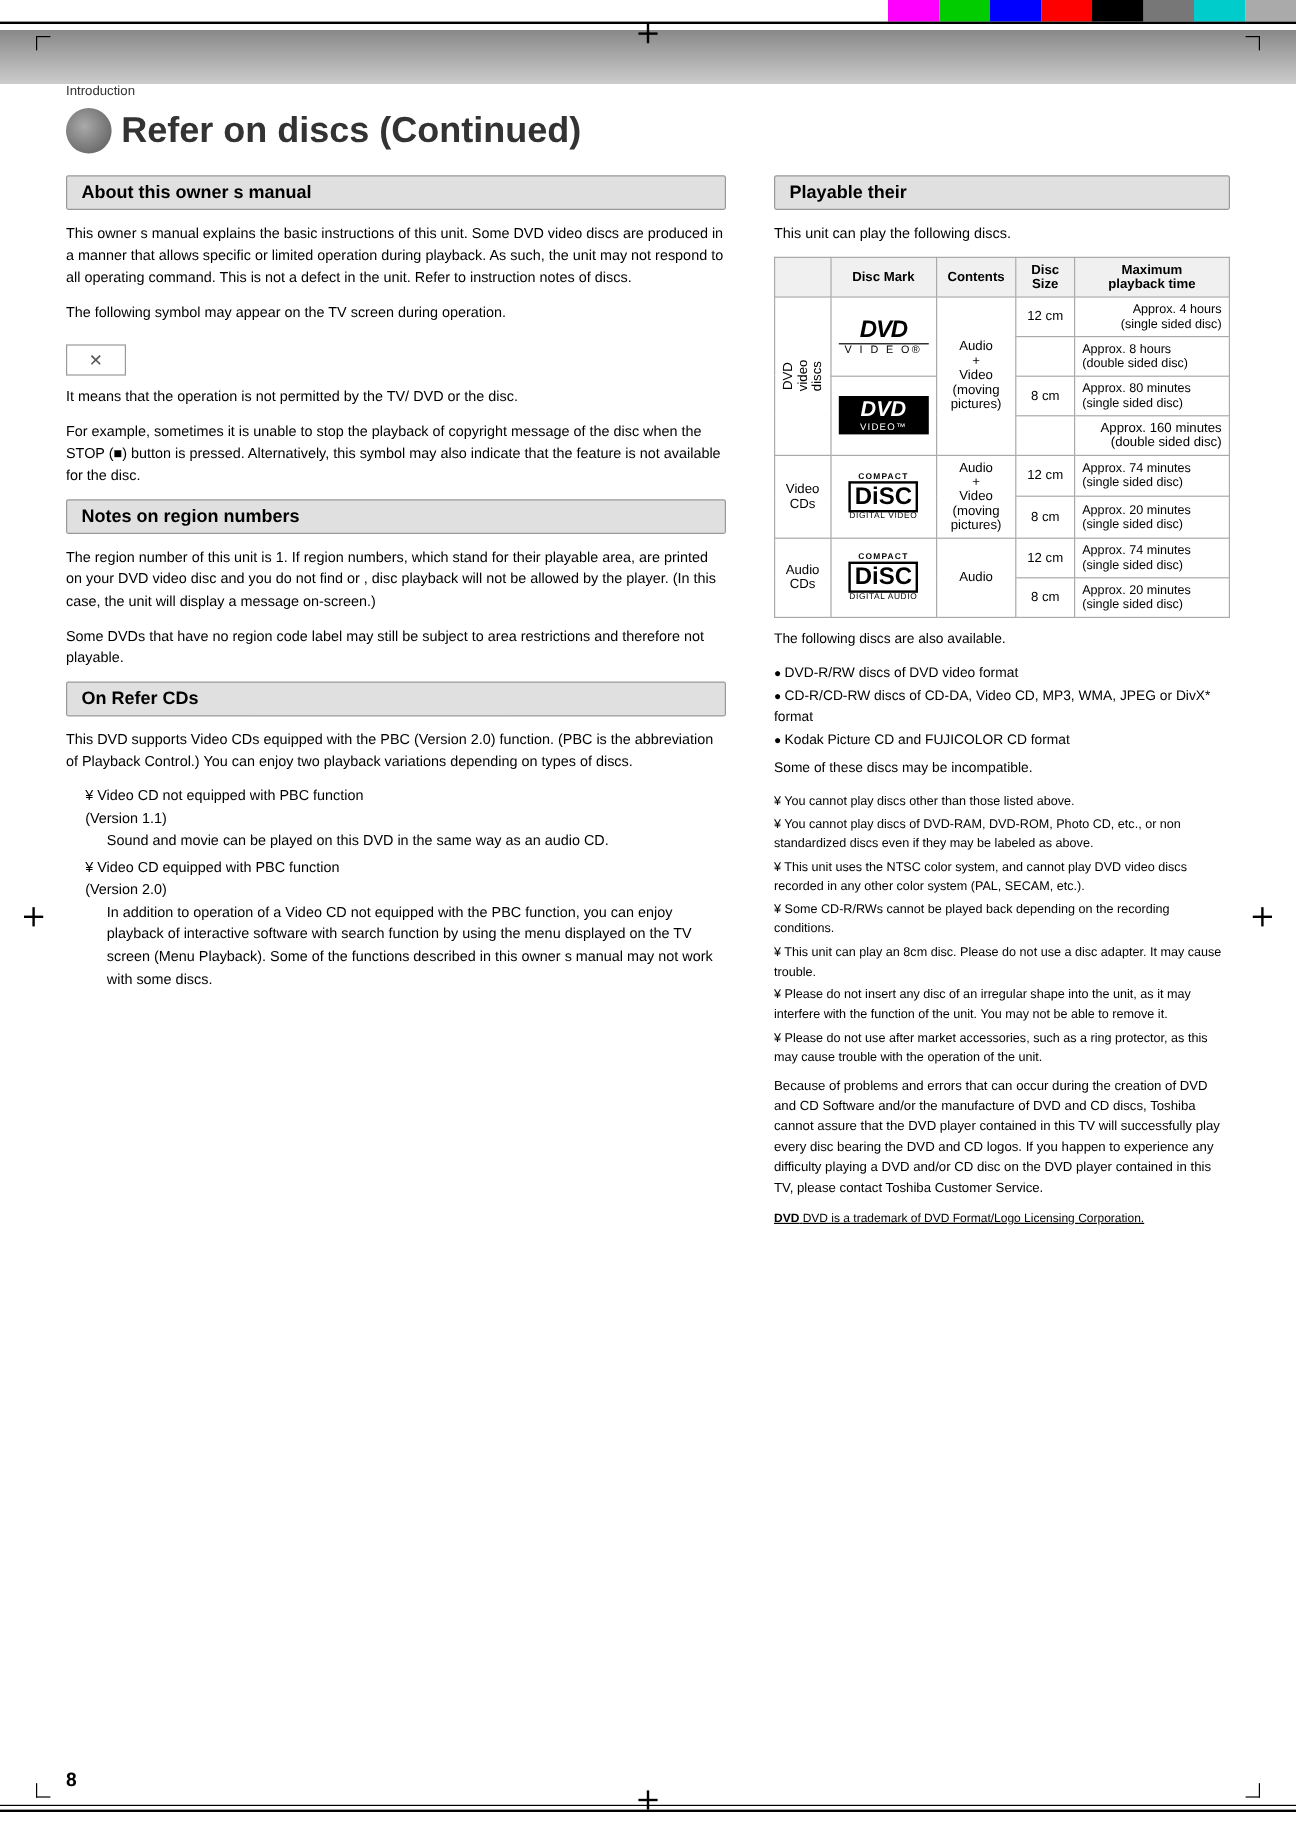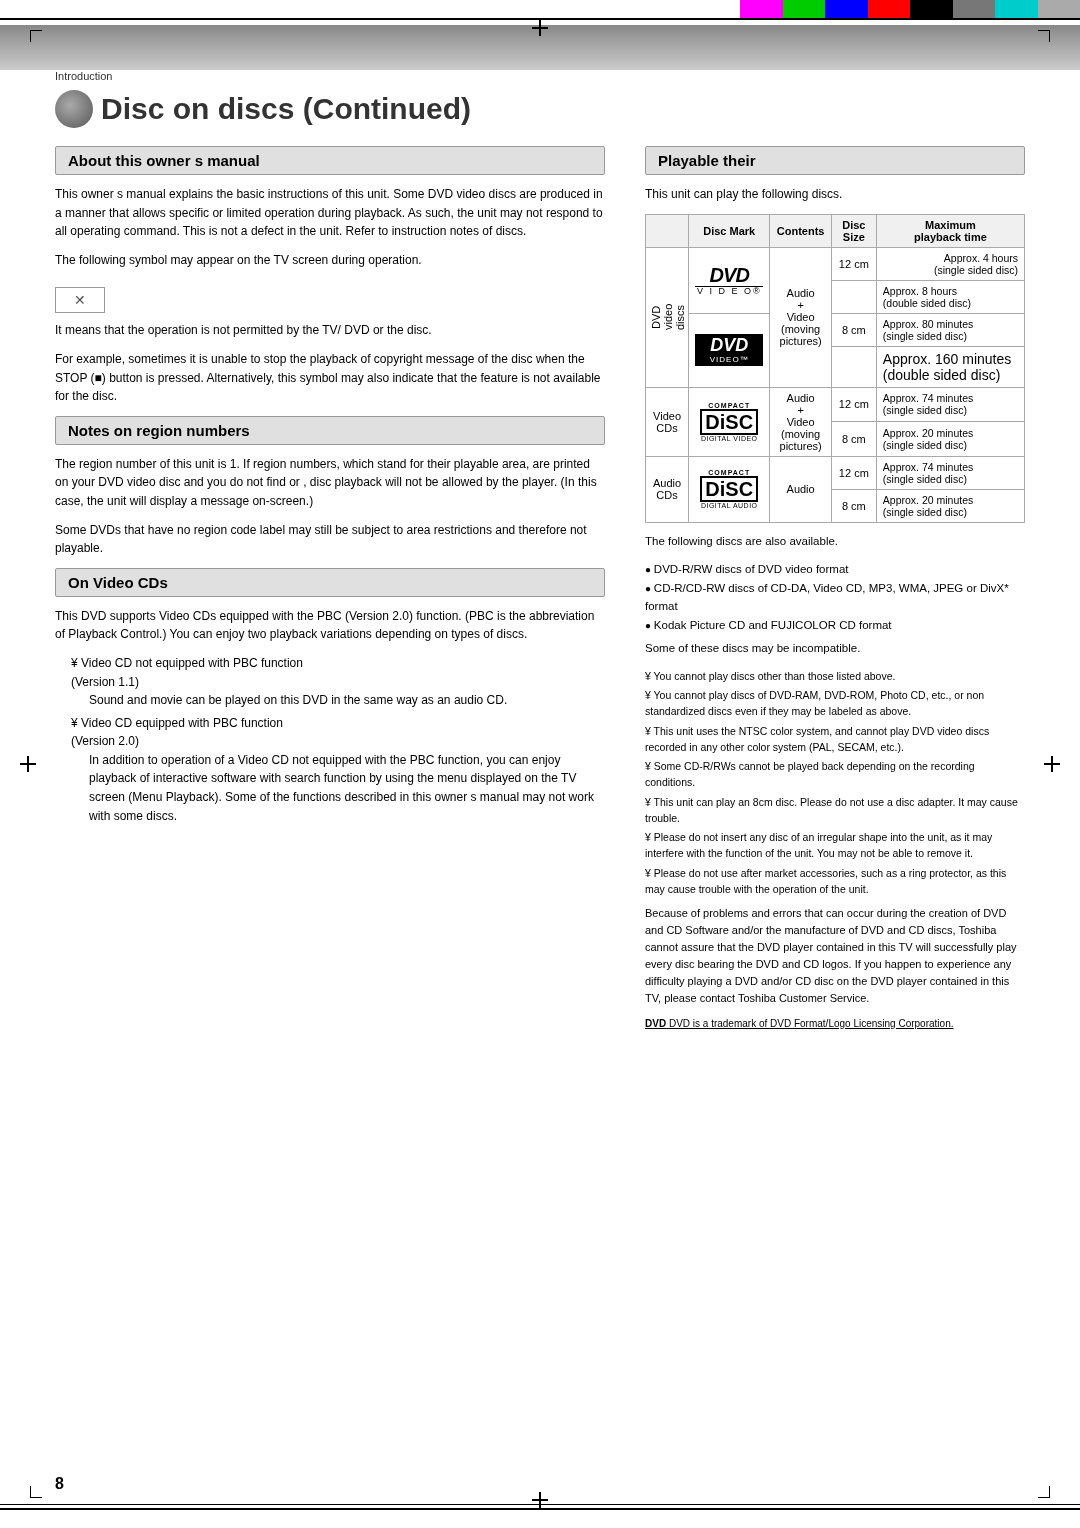--- a/index.html
+++ b/index.html
@@ -324,21 +324,21 @@
 <div class="bottom-line"></div>
 <div class="bottom-line2"></div>
 
 <div class="page-number">8</div>
 
 <div class="page-content">
   <div class="intro-label">Introduction</div>
 
   <div class="page-title">
     <span class="title-circle"></span>
-    <span>Disc on discs (Continued)</span>
+    <span>Refer on discs (Continued)</span>
   </div>
 
   <div class="two-col">
 
     <div class="left-col">
 
       
       <div class="section-heading">About this owner s manual</div>
 
       <p class="body-text">This owner s manual explains the basic instructions of this unit. Some DVD video discs are produced in a manner that allows specific or limited operation during playback. As such, the unit may not respond to all operating command. This is not a defect in the unit. Refer to instruction notes of discs.</p>
@@ -352,21 +352,21 @@
       <p class="body-text">It means that the operation is not permitted by the TV/ DVD or the disc.</p>
       <p class="body-text">For example, sometimes it is unable to stop the playback of copyright message of the disc when the STOP (■) button is pressed. Alternatively, this symbol may also indicate that the feature is not available for the disc.</p>
 
       
       <div class="section-heading">Notes on region numbers</div>
 
       <p class="body-text">The region number of this unit is 1. If region numbers, which stand for their playable area, are printed on your DVD video disc and you do not find  or  , disc playback will not be allowed by the player. (In this case, the unit will display a message on-screen.)</p>
       <p class="body-text">Some DVDs that have no region code label may still be subject to area restrictions and therefore not playable.</p>
 
       
-      <div class="section-heading">On Video CDs</div>
+      <div class="section-heading">On Refer CDs</div>
 
       <p class="body-text">This DVD supports Video CDs equipped with the PBC (Version 2.0) function. (PBC is the abbreviation of Playback Control.) You can enjoy two playback variations depending on types of discs.</p>
 
       <ul class="indent-list">
         <li>
           <span>Video CD not equipped with PBC function<br>(Version 1.1)</span>
           <div class="indent-sub">Sound and movie can be played on this DVD in the same way as an audio CD.</div>
         </li>
         <li>
           <span>Video CD equipped with PBC function<br>(Version 2.0)</span>
@@ -415,21 +415,21 @@
               <div class="dvd-logo2">
                 <div style="font-size:18px; font-style:italic; font-weight:900;">DVD</div>
                 <div class="video-text2" style="font-size:8px; letter-spacing:1px;">VIDEO™</div>
               </div>
             </td>
             <td>8 cm</td>
             <td style="text-align:left; font-size:10.5px;">Approx. 80 minutes<br>(single sided disc)</td>
           </tr>
           <tr>
             <td></td>
-            <td style="text-align:left; font-size:14px;">Approx. 160 minutes<br>(double sided disc)</td>
+            <td style="text-align:right; font-size:11px;">Approx. 160 minutes<br>(double sided disc)</td>
           </tr>
 
           <tr>
             <td rowspan="2" style="font-size:11px;">Video<br>CDs</td>
             <td rowspan="2">
               <div style="text-align:center; font-size:8px;">
                 <div style="font-size:7px; font-weight:bold; letter-spacing:1px;">COMPACT</div>
                 <div style="font-size:20px; font-weight:bold; border:2px solid #000; padding:0 3px; display:inline-block; line-height:1.1;">DiSC</div>
                 <div style="font-size:7px; letter-spacing:0.5px;">DIGITAL VIDEO</div>
               </div>

